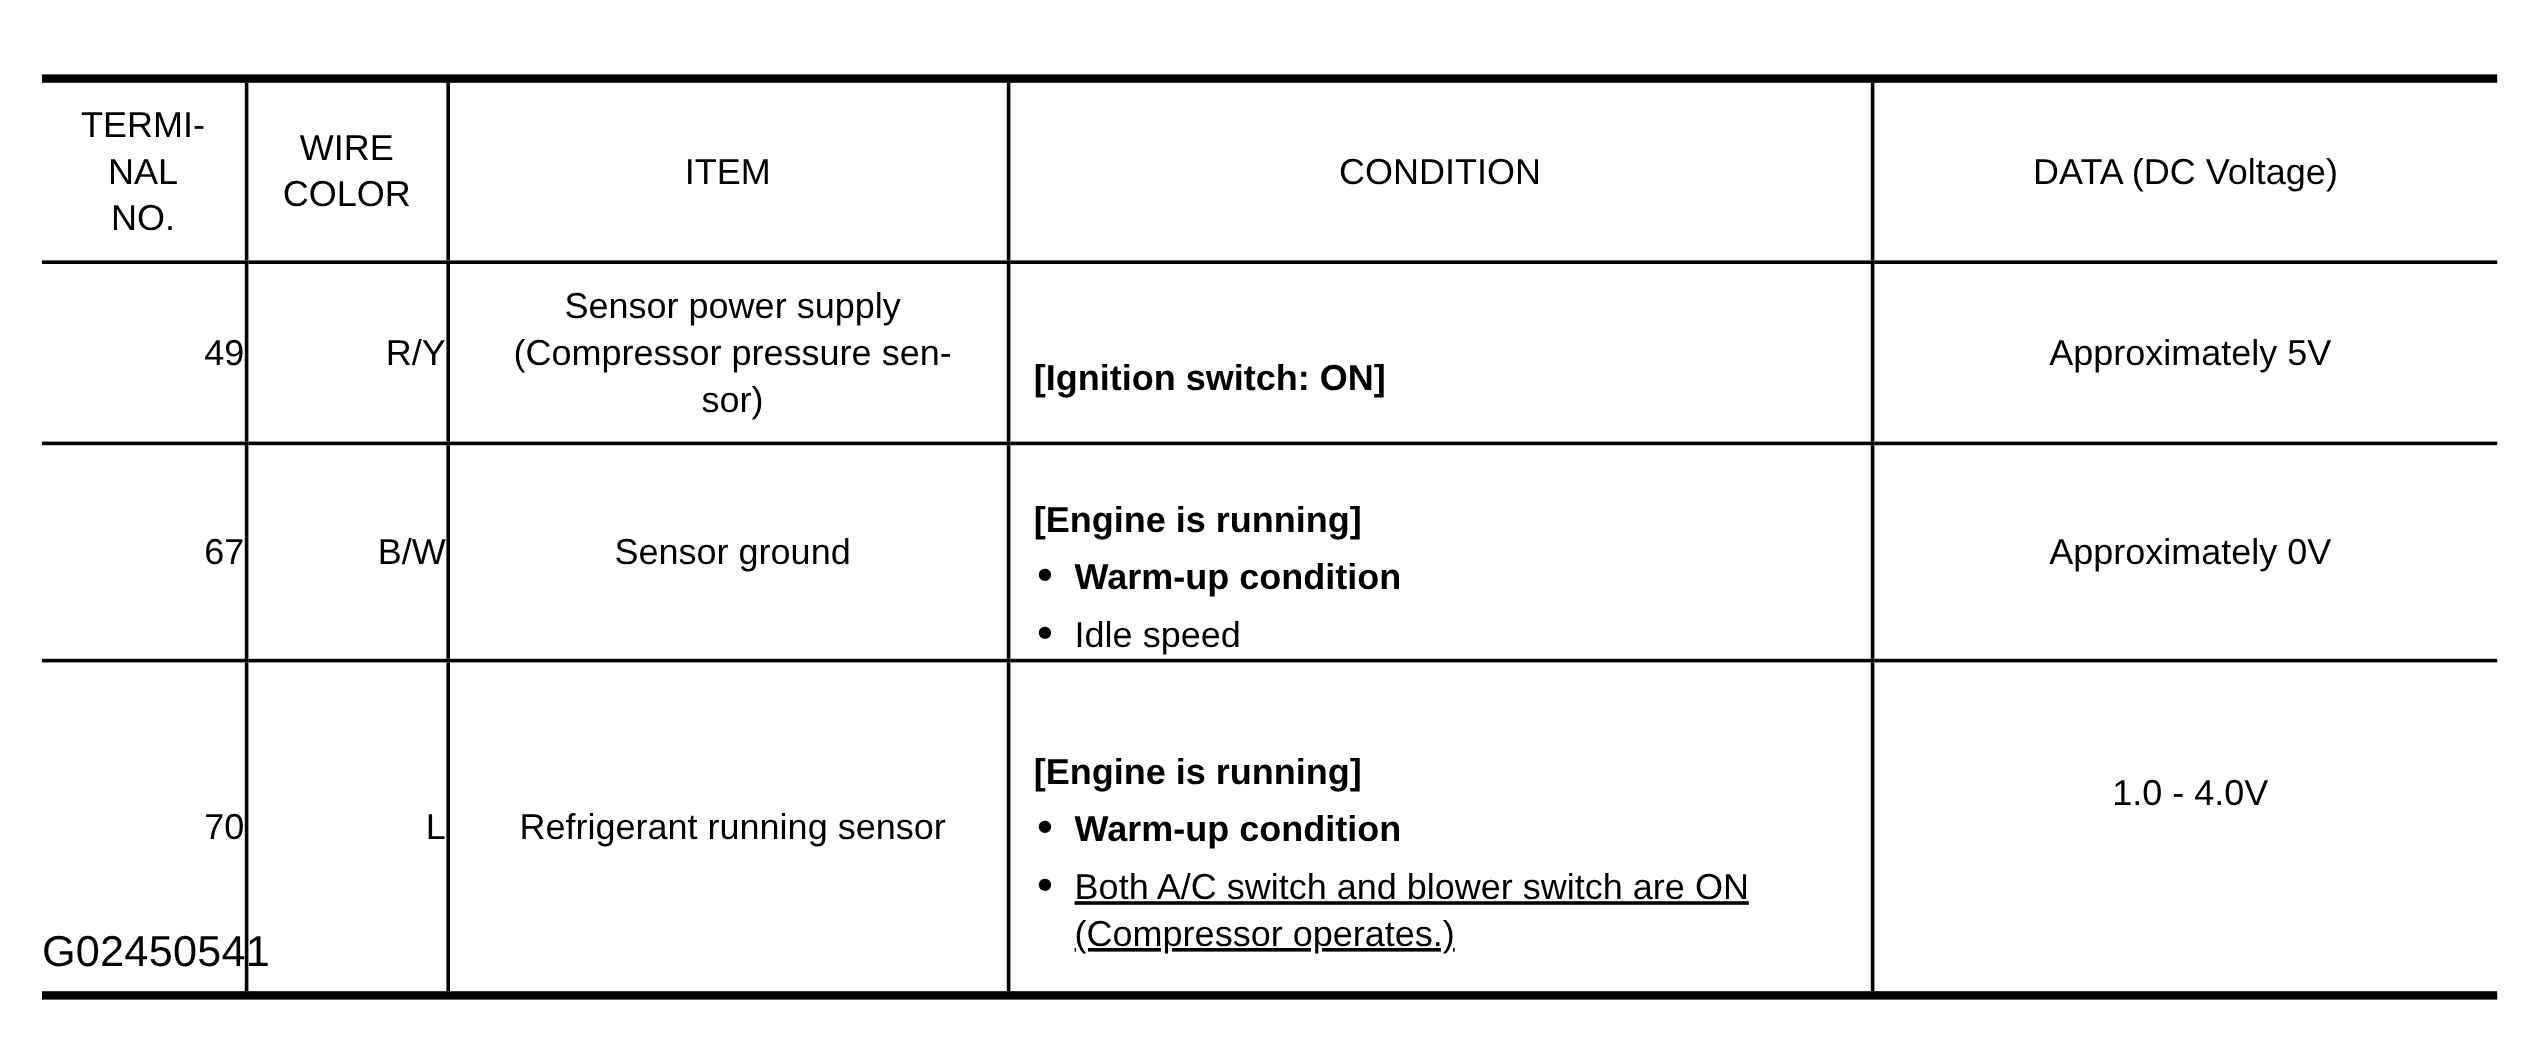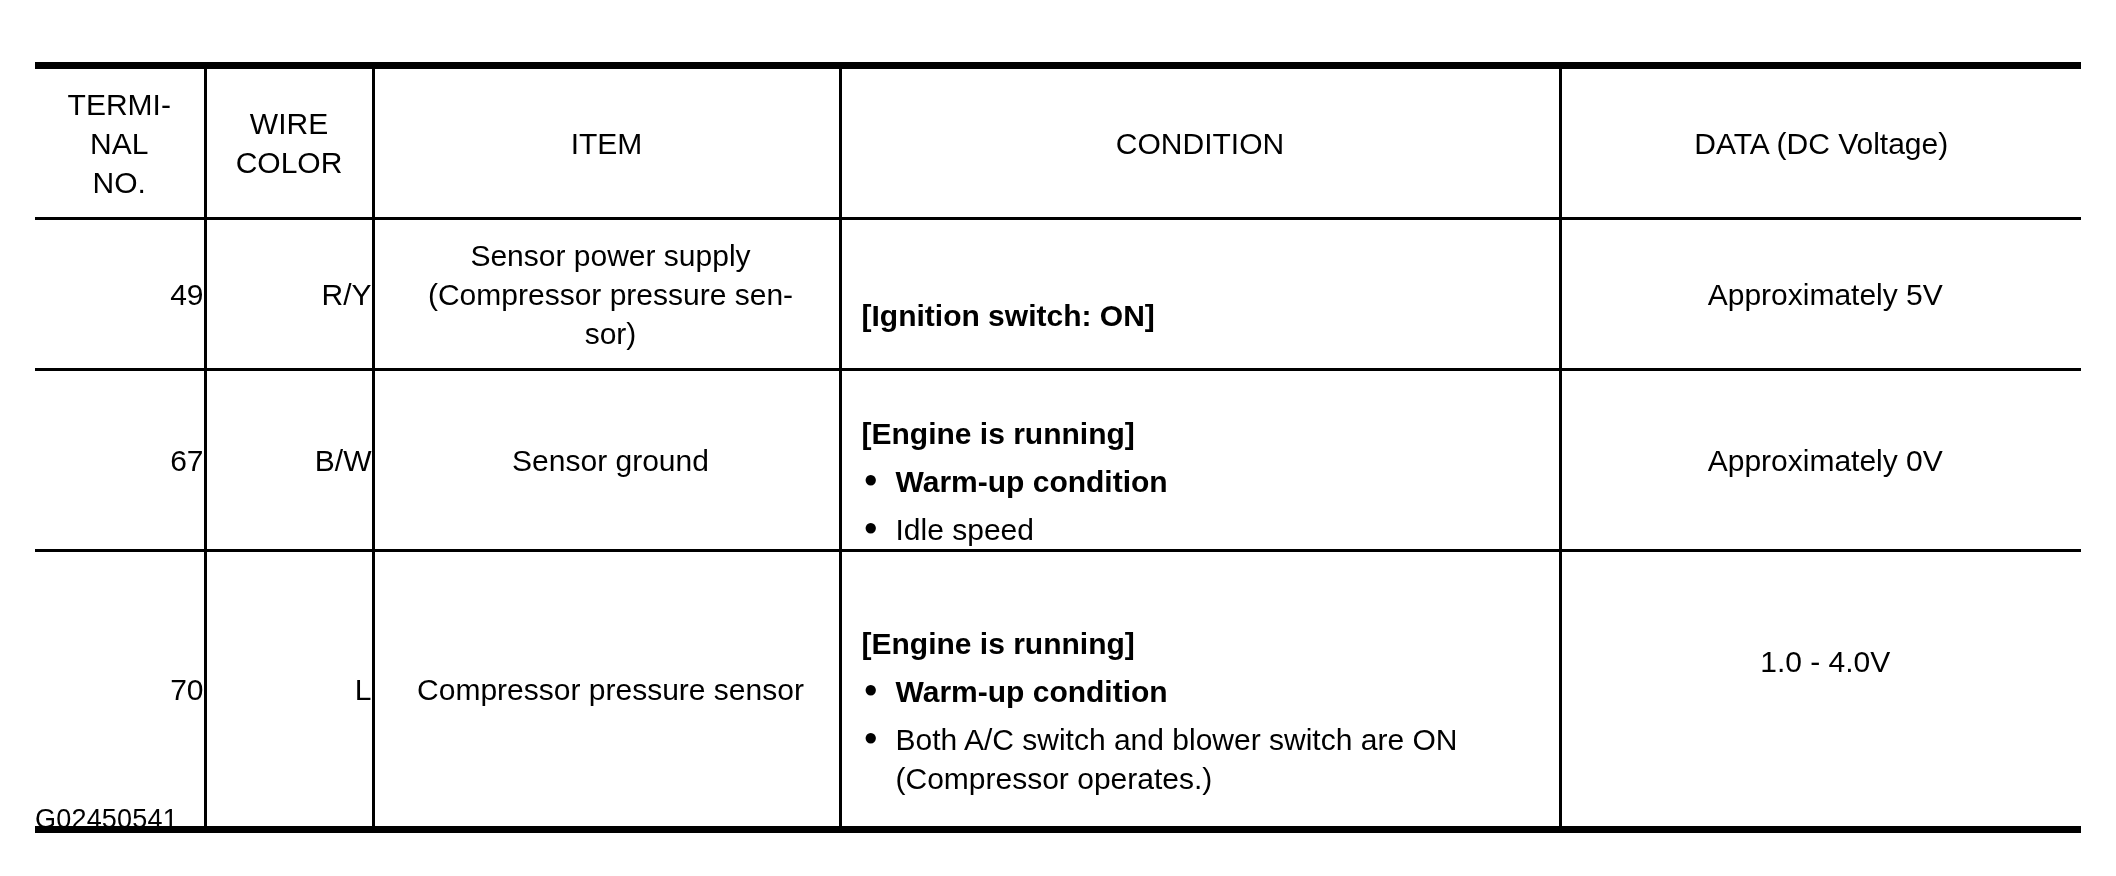--- a/index.html
+++ b/index.html
@@ -135,37 +135,37 @@
     font-size: 24px;
     line-height: 1.45;
   }
   .cond-list li.bold-item {
     font-weight: bold;
   }
   .cond-stack > .cond-title + .cond-list {
     margin-top: 6px;
   }
 
-  .nowrap { white-space: nowrap; }
+  .nowrap { white-space: nowrap; text-decoration: underline; }
 
   .item-text {
     display: block;
   }
 
   
   td.data-top-bias {
     vertical-align: middle;
     padding-bottom: 56px !important;
   }
 
   .caption {
     position: absolute;
     left: 35px;
-    top: 804px;
-    font-size: 27px;
+    top: 772px;
+    font-size: 36px;
     letter-spacing: 0.2px;
   }
 </style>
 </head>
 <body>
 
 <div class="page">
 
   <div class="table-wrap">
 
@@ -236,21 +236,21 @@
               </ul>
             </div>
           </td>
           <td class="cell-pad-data">Approximately 0V</td>
         </tr>
 
         <tr class="trow row-3 last-row">
           <td class="cell-center">70</td>
           <td class="cell-center">L</td>
           <td class="cell-pad-l">
-            <span class="item-text">Compressor pressure sensor</span>
+            <span class="item-text">Refrigerant running sensor</span>
           </td>
           <td class="cell-pad-cond">
             <div class="cond-stack">
               <div class="cond-title">[Engine is running]</div>
               <ul class="cond-list">
                 <li class="bold-item">
                   <span class="bullet">●</span>
                   <span>Warm-up condition</span>
                 </li>
                 <li>

